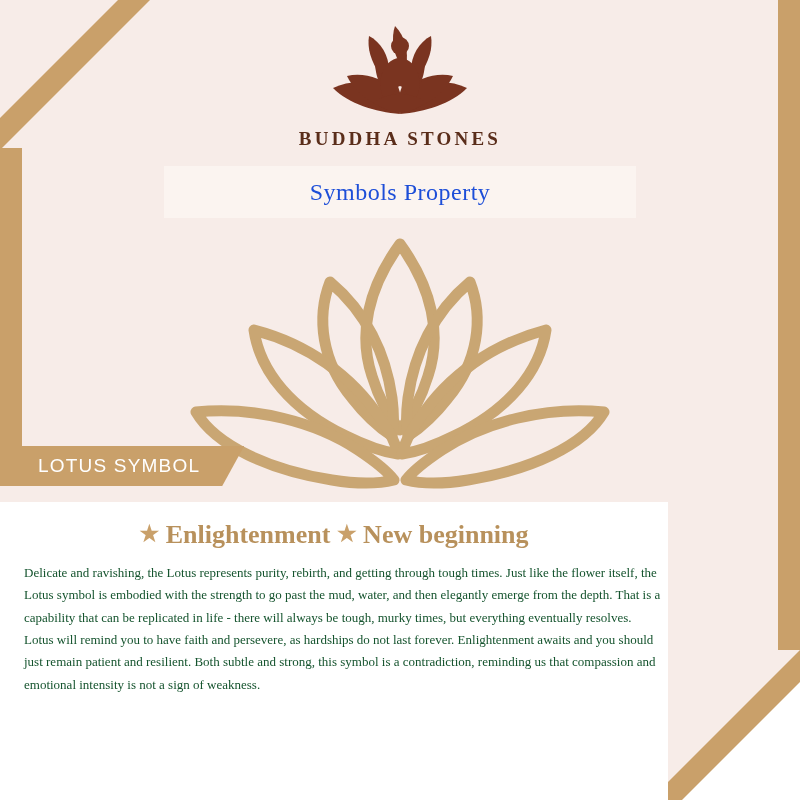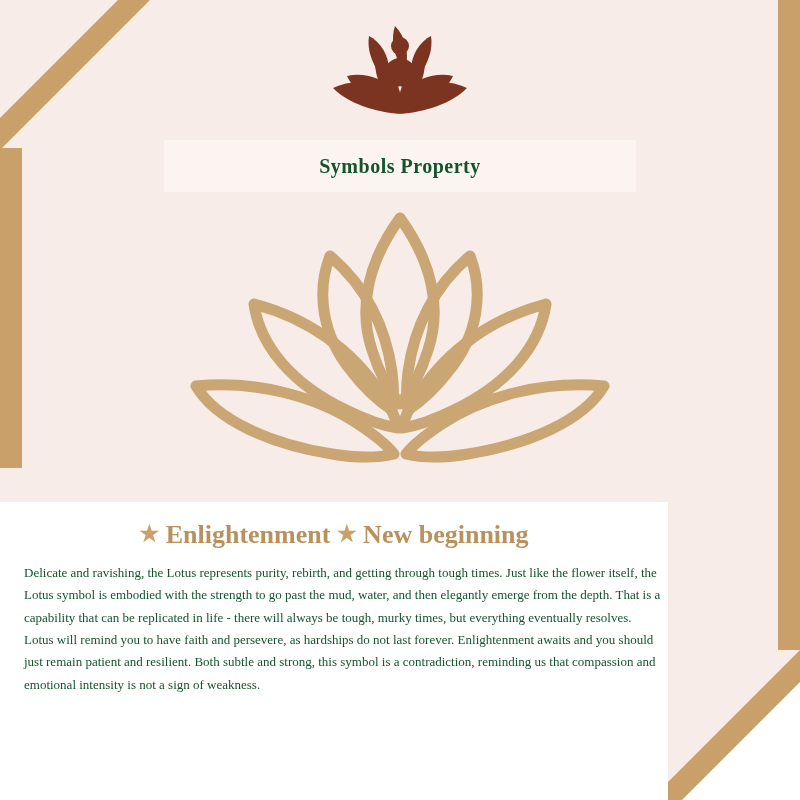--- a/index.html
+++ b/index.html
@@ -108,23 +108,23 @@
     margin: 16px auto 0 auto;
     width: 472px;
     height: 52px;
     background: #fbf4f0;
     display: flex;
     align-items: center;
     justify-content: center;
   }
   .title-text {
     font-family: "Liberation Serif", serif;
-    font-weight: bold;
-    font-size: 20px;
-    color: #14532d;
+    font-weight: normal;
+    font-size: 24px;
+    color: #1d4ed8;
     letter-spacing: 0.5px;
   }
 
   
   .lotus-art {
     position: relative;
     z-index: 2;
     display: block;
     margin: 8px auto 0 auto;
   }
@@ -211,20 +211,21 @@
         <path d="M115 56 C124 44 128 30 126 18 C114 24 106 38 106 52 Z"></path>
         <path d="M95 46 C88 34 86 20 90 8 C100 18 104 34 101 48 Z"></path>
       </g>
       <g fill="#7a3420">
 
         <circle cx="95" cy="28" r="9"></circle>
         <path d="M95 40 C86 40 78 48 76 60 C74 72 78 82 84 86 C88 80 88 70 95 68 C102 70 102 80 106 86 C112 82 116 72 114 60 C112 48 104 40 95 40 Z"></path>
         <path d="M70 84 C78 78 88 76 95 76 C102 76 112 78 120 84 C112 92 102 94 95 94 C88 94 78 92 70 84 Z"></path>
       </g>
     </svg>
+    <div class="brand-name">BUDDHA STONES</div>
   </div>
 
   <div class="title-banner">
     <div class="title-text">Symbols Property</div>
   </div>
 
   <svg class="lotus-art" width="440" height="300" viewBox="0 0 440 300">
     <g fill="none" stroke="#c9a673" stroke-width="11" stroke-linejoin="round" stroke-linecap="round">
 
       <path d="M220 18 C252 62 262 108 248 150 C240 176 230 192 220 204 C210 192 200 176 192 150 C178 108 188 62 220 18 Z"></path>
@@ -236,20 +237,23 @@
       <path d="M74 104 C128 118 172 150 200 192 C210 206 216 218 218 228 C204 226 186 220 166 210 C112 184 80 146 74 104 Z"></path>
 
       <path d="M366 104 C312 118 268 150 240 192 C230 206 224 218 222 228 C236 226 254 220 274 210 C328 184 360 146 366 104 Z"></path>
 
       <path d="M16 186 C74 180 136 196 178 224 C196 236 208 246 214 254 C198 258 176 258 152 254 C90 244 36 220 16 186 Z"></path>
 
       <path d="M424 186 C366 180 304 196 262 224 C244 236 232 246 226 254 C242 258 264 258 288 254 C350 244 404 220 424 186 Z"></path>
     </g>
   </svg>
 
+  <div class="ribbon">
+    <span>LOTUS SYMBOL</span>
+  </div>
 
   <div class="body-panel">
     <div class="headline">
       <span class="star">★</span>
       <span class="kw">Enlightenment</span>
       <span class="star">★</span>
       <span class="kw">New beginning</span>
     </div>
     <div class="paragraph">Delicate and ravishing, the Lotus represents purity, rebirth, and getting through tough times. Just like the flower itself, the Lotus symbol is embodied with the strength to go past the mud, water, and then elegantly emerge from the depth. That is a capability that can be replicated in life - there will always be tough, murky times, but everything eventually resolves. Lotus will remind you to have faith and persevere, as hardships do not last forever. Enlightenment awaits and you should just remain patient and resilient. Both subtle and strong, this symbol is a contradiction, reminding us that compassion and emotional intensity is not a sign of weakness.</div>
   </div>

